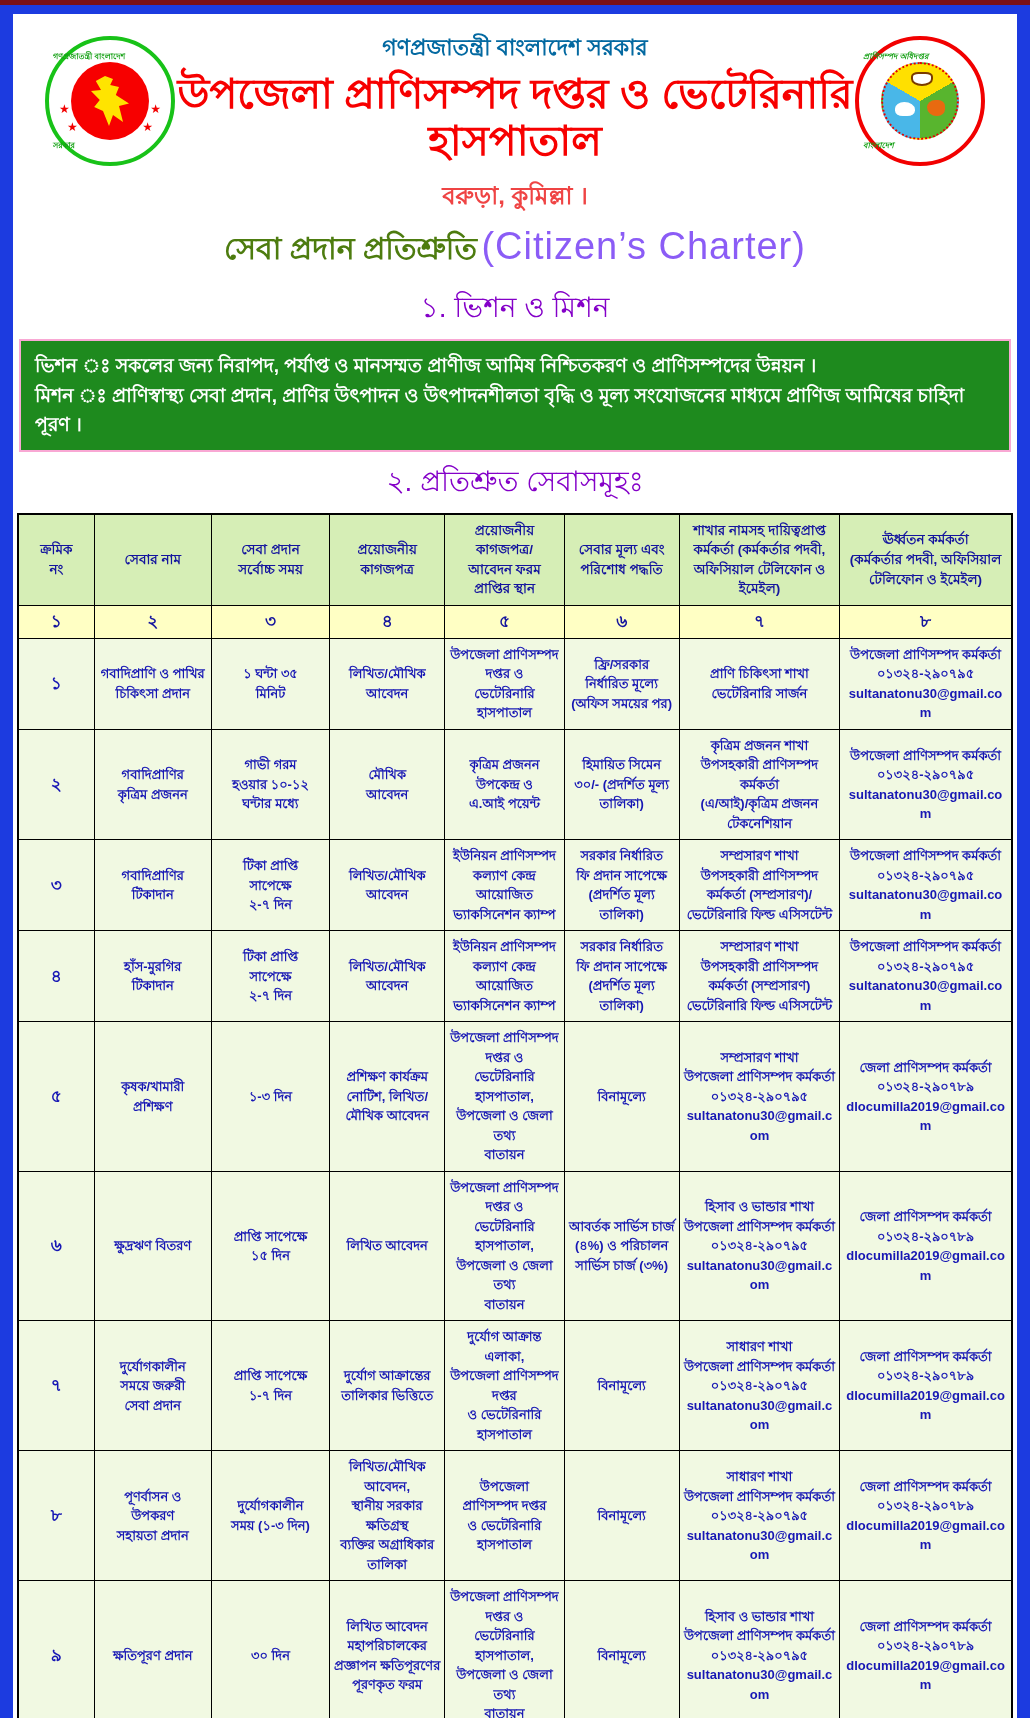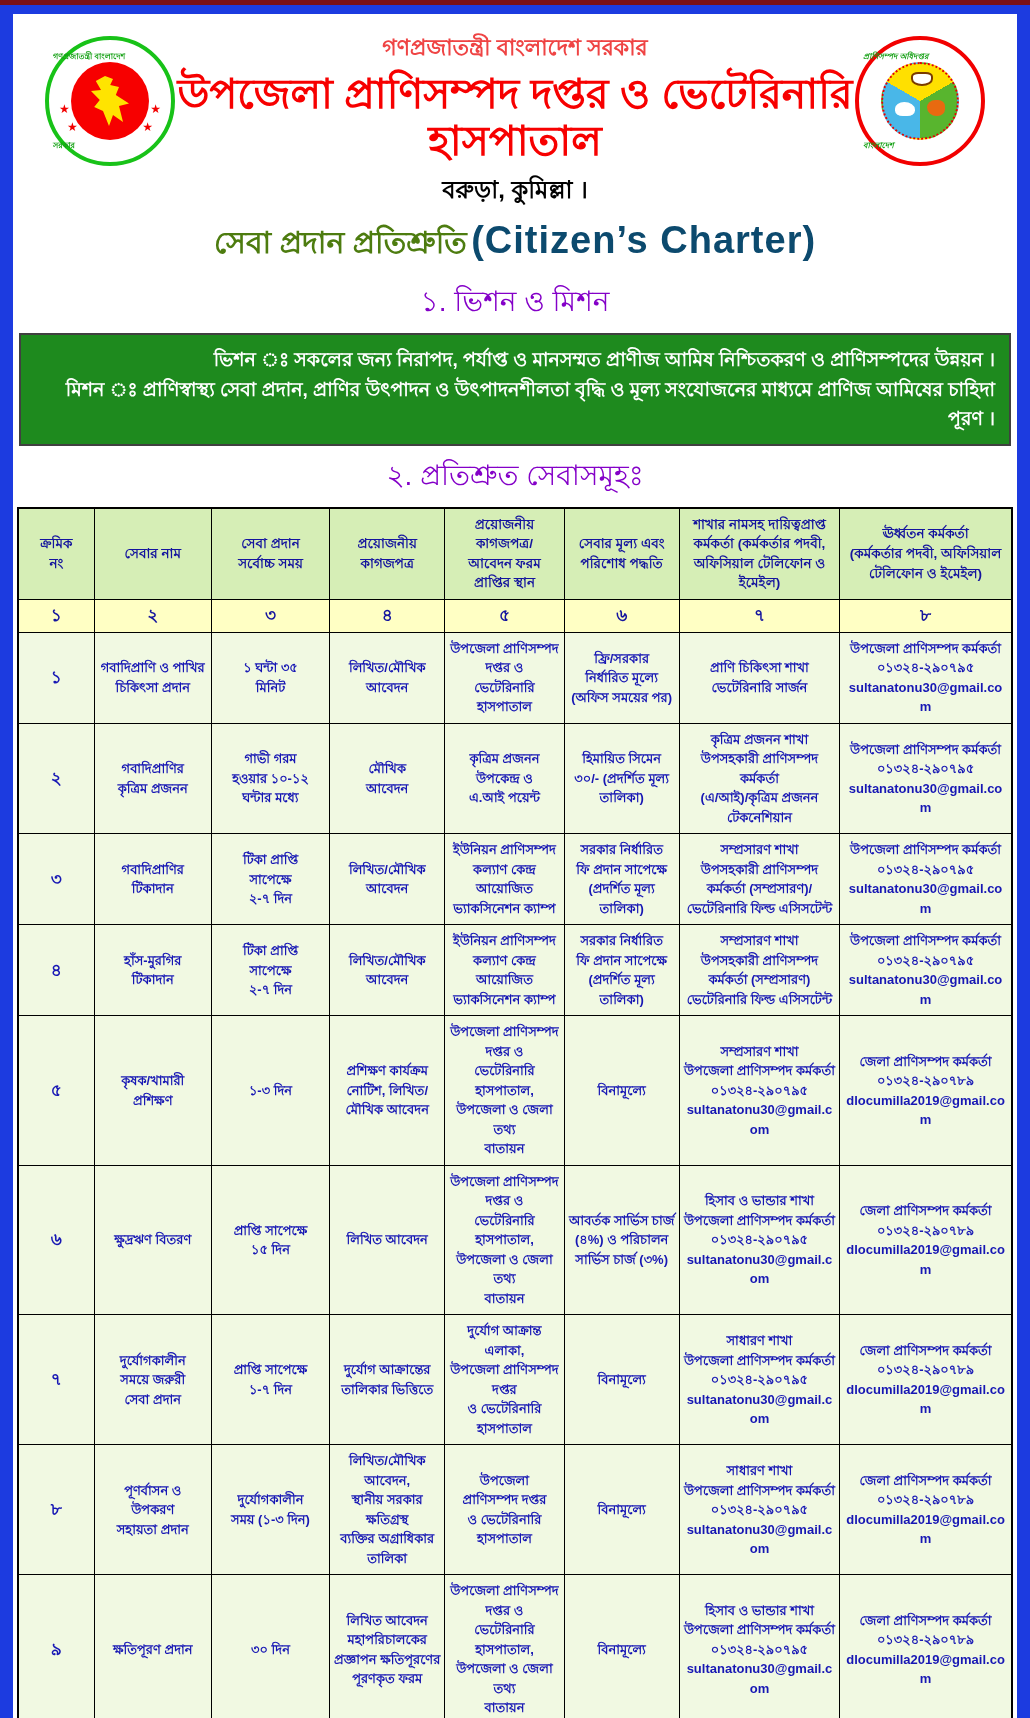--- a/index.html
+++ b/index.html
@@ -20,26 +20,26 @@
     border-right:13px solid #1c3be0;
     border-top:9px solid #1c3be0;
     border-bottom:24px solid #1c3be0;
     min-height:1713px;
     background:#fff;
     padding:6px 4px 14px 4px;
   }
   
   .header { position:relative; padding:10px 0 2px 0; min-height:200px; }
   .titles { text-align:center; padding:0 150px; }
-  .govt-line { font-size:22px; font-weight:bold; color:#ef4444; }
+  .govt-line { font-size:22px; font-weight:bold; color:#0369a1; }
   .office-title { font-size:41px; font-weight:bold; color:#f70000; line-height:1.15; margin-top:4px; }
-  .location { font-size:24px; font-weight:bold; color:#000000; margin-top:6px; }
+  .location { font-size:24px; font-weight:bold; color:#ef4444; margin-top:12px; }
   .charter-line { margin-top:8px; }
   .charter-bn { font-size:30px; font-weight:bold; color:#4d7c0f; }
-  .charter-en { font-size:38px; font-weight:bold; color:#0c4a6e; letter-spacing:1px; }
+  .charter-en { font-size:38px; font-weight:normal; color:#8b5cf6; letter-spacing:1px; }
   
   .seal { position:absolute; top:16px; width:130px; height:130px; border-radius:50%; background:#fff; }
   .seal-left { left:28px; border:4px solid #18c218; }
   .seal-right { right:28px; border:4px solid #f20000;font-style:italic; }
   .seal-inner { position:absolute; inset:4px; border-radius:50%; }
   .seal-toptext { position:absolute; top:6px; left:0; right:0; text-align:left; font-size:8px; font-weight:bold; color:#14a014; }
   .seal-bottext { position:absolute; bottom:6px; left:0; right:0; text-align:left; font-size:8px; font-weight:bold; color:#14a014; }
   .seal-core { position:absolute; left:50%; top:50%; transform:translate(-50%,-50%); width:78px; height:78px; border-radius:50%; }
   .core-red { background:#f70000; }
   .map-shape {
@@ -54,21 +54,21 @@
   .core-dls {
     background:conic-gradient(from 300deg, #ffe000 0deg 120deg, #58b52e 120deg 240deg, #49b7e8 240deg 360deg);
     border:2px dotted #e20000;
   }
   .cow-icon  { position:absolute; left:28px; top:8px;  width:22px; height:14px; background:#fff; border:2px solid #7a3b00; border-radius:40% 40% 60% 60%; }
   .duck-icon { position:absolute; left:12px; top:38px; width:20px; height:14px; background:#ffffff; border-radius:60% 70% 50% 50%; }
   .hen-icon  { position:absolute; right:12px; top:36px; width:18px; height:16px; background:#e86a10; border-radius:55% 45% 50% 65%; }
   
   .sec-heading { text-align:center; font-size:28px; font-weight:normal; color:#8400c8; margin:8px 0 6px 0; }
   
-  .vm-box { background:#1e8a1e; border:2px solid #404040; margin:4px 2px; padding:10px 14px;text-align:right; }
+  .vm-box { background:#1e8a1e; border:2px solid #f9a8d4; margin:4px 2px; padding:10px 14px; }
   .vm-line { color:#ffffff; font-weight:bold; font-size:19px; line-height:1.55; }
   
   table { border-collapse:collapse; table-layout:fixed; }
   th, td { border:1.6px solid #000; vertical-align:middle; text-align:center; white-space:pre-line; word-wrap:break-word; }
   
   .svc-table { width:100%; border:2.5px solid #000; }
   .svc-table th {
     background:#d6eeb6; color:#14149e; font-weight:bold; font-size:13.5px; padding:6px 3px; line-height:1.45;
   }
   .svc-table .numrow td { background:#ffffc4; color:#14149e; font-weight:bold; font-size:17px; padding:2px; }

